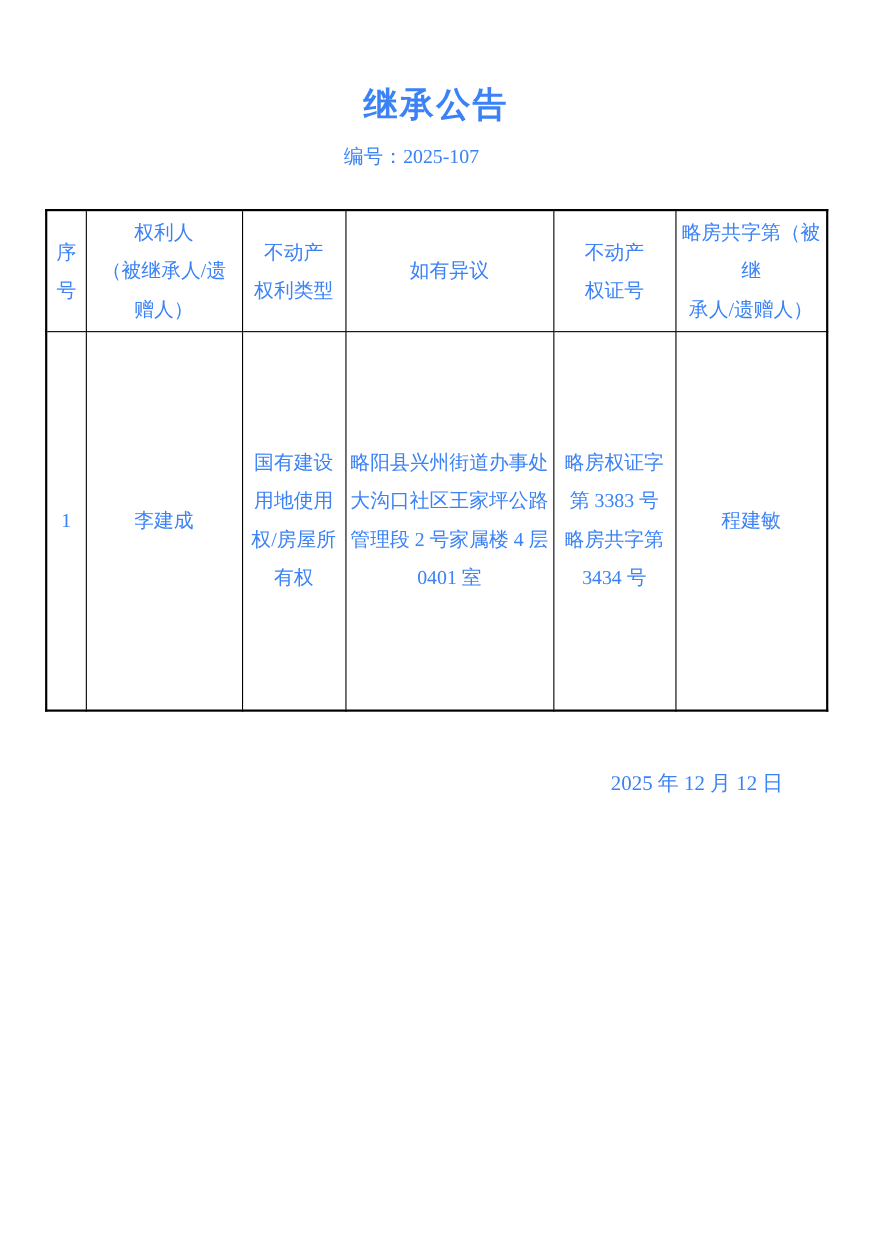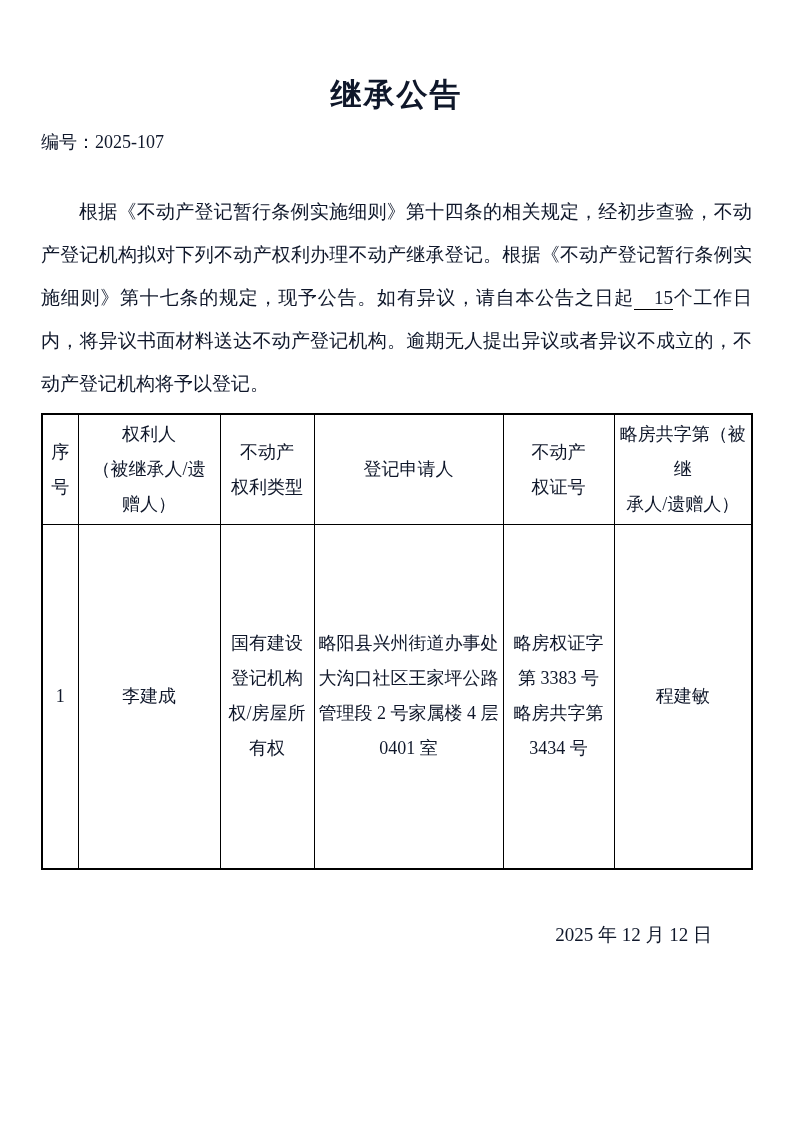--- a/index.html
+++ b/index.html
@@ -3,35 +3,35 @@
 <meta charset="utf-8">
 <style>
   * { margin: 0; padding: 0; box-sizing: border-box; }
   html, body { background: #ffffff; }
   .page {
     position: relative;
     width: 793px;
     height: 1122px;
     margin: 0 auto;
     background: #ffffff;
-    color: #0f172a;
+    color: #3b82f6;
     font-family: "Liberation Serif", "DejaVu Serif", serif;
     padding: 0 41px;
     overflow: hidden;
   }
   .title {
     padding-top: 74px;
     text-align: center;
     font-size: 31px;
     font-weight: bold;
     letter-spacing: 2px;
   }
   .doc-number {
     margin-top: 14px;
-    text-align: left;
+    text-align: center;
     padding-right: 45px;
     font-size: 18px;
   }
   .body-text {
     margin-top: 36px;
     font-size: 19px;
     line-height: 43px;
   }
   .para-main {
     text-align: justify;
@@ -69,54 +69,53 @@
 </head>
 <body>
 
 <div class="page">
 
   <h1 class="title">继承公告</h1>
 
   <div class="doc-number">编号：2025-107</div>
 
   <div class="body-text">
-    <p class="para-main"><span>根据《不动产登记暂行条例实施细则》第十四条的相关规定，经初步查验，不动产登记机构拟对下列不动产权利办理不动产继承登记。根据《不动产登记暂行条例实施细则》第十七条的规定，现予公告。如有异议，请自本公告之日起</span><span class="u">　15</span><span>个工作日内，将异议书面材料送达不动产登记机构。逾期无人提出异议或者异议不成立的，不动产登记机构将予以登记。</span></p>
   </div>
 
   <table class="announcement">
     <colgroup>
       <col style="width:36px">
       <col style="width:142px">
       <col style="width:94px">
       <col style="width:189px">
       <col style="width:111px">
       <col style="width:138px">
     </colgroup>
     <thead>
       <tr>
         <th>序
 号</th>
         <th>权利人
 （被继承人/遗
 赠人）</th>
         <th>不动产
 权利类型</th>
-        <th>登记申请人</th>
+        <th>如有异议</th>
         <th>不动产
 权证号</th>
         <th>略房共字第（被继
 承人/遗赠人）</th>
       </tr>
     </thead>
     <tbody>
       <tr>
         <td>1</td>
         <td>李建成</td>
         <td>国有建设
-登记机构
+用地使用
 权/房屋所
 有权</td>
         <td>略阳县兴州街道办事处
 大沟口社区王家坪公路
 管理段 2 号家属楼 4 层
 0401 室</td>
         <td>略房权证字
 第 3383 号
 略房共字第
 3434 号</td>

